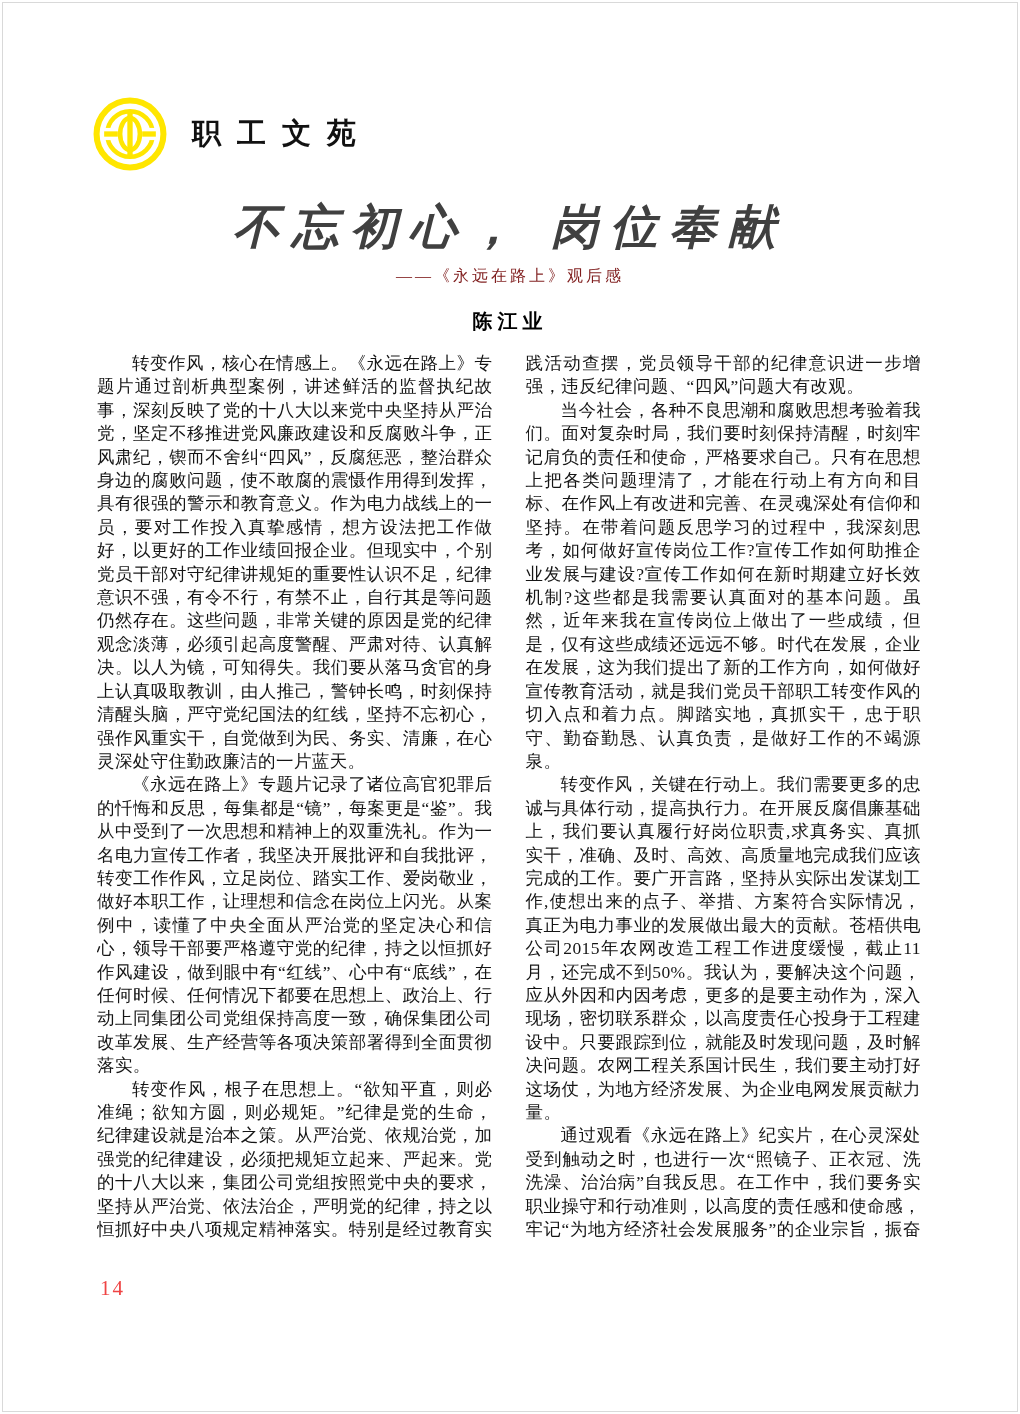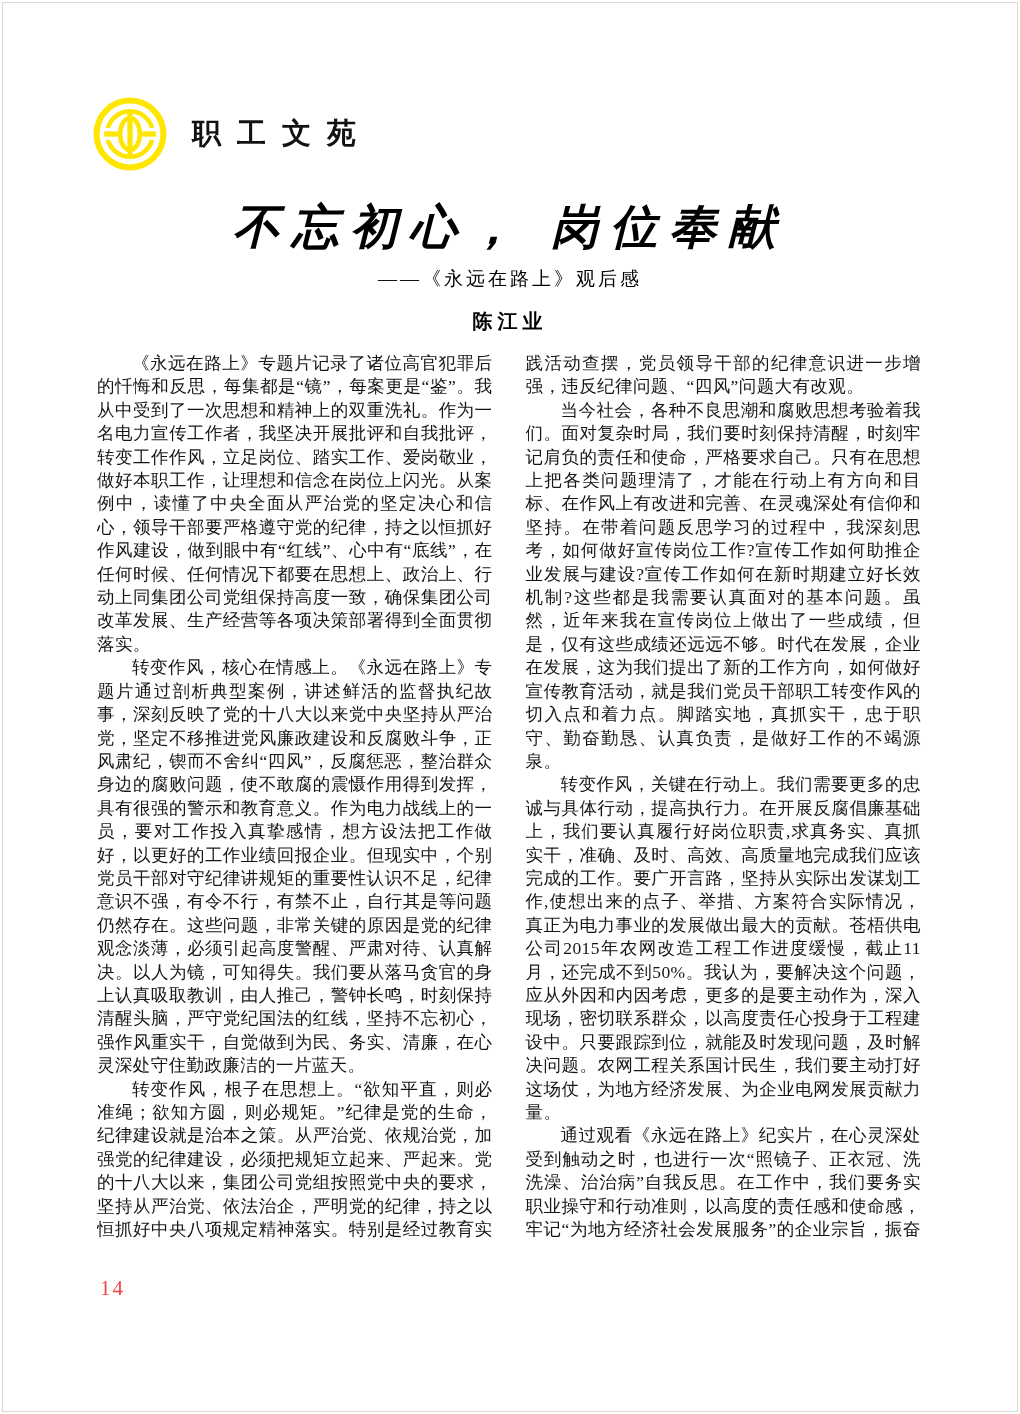--- a/index.html
+++ b/index.html
@@ -26,27 +26,27 @@
     letter-spacing: 16px;
     font-family: "Liberation Serif", serif;
     color: #111;
     white-space: nowrap;
   }
   .title {
     position: absolute; top: 196px; left: 0; width: 100%;
     text-align: center;
     font-size: 47px; font-weight: bold; font-style: italic;
     letter-spacing: 12px;
-    color: #000000;
+    color: #404040;
   }
   .subtitle {
     position: absolute; top: 266px; left: 0; width: 100%;
     text-align: center;
-    font-size: 19px; letter-spacing: 3px;
-    color: #000000;
+    font-size: 16px; letter-spacing: 3px;
+    color: #7f1d1d;
   }
   .author {
     position: absolute; top: 308px; left: 0; width: 100%;
     text-align: center;
     font-size: 20px; font-weight: bold; letter-spacing: 5px;
     color: #000000;
   }
   .article-body {
     position: absolute; top: 352px; left: 97px;
     width: 824px; height: 896px;
@@ -87,22 +87,22 @@
     </svg>
   </span>
   <span class="section-title">职工文苑</span>
 </div>
 
 <div class="title">不忘初心， 岗位奉献</div>
 <div class="subtitle">——《永远在路上》观后感</div>
 <div class="author">陈江业</div>
 
 <div class="article-body">
+  <p>转变作风，核心在情感上。《永远在路上》专题片通过剖析典型案例，讲述鲜活的监督执纪故事，深刻反映了党的十八大以来党中央坚持从严治党，坚定不移推进党风廉政建设和反腐败斗争，正风肃纪，锲而不舍纠“四风”，反腐惩恶，整治群众身边的腐败问题，使不敢腐的震慑作用得到发挥，具有很强的警示和教育意义。作为电力战线上的一员，要对工作投入真挚感情，想方设法把工作做好，以更好的工作业绩回报企业。但现实中，个别党员干部对守纪律讲规矩的重要性认识不足，纪律意识不强，有令不行，有禁不止，自行其是等问题仍然存在。这些问题，非常关键的原因是党的纪律观念淡薄，必须引起高度警醒、严肃对待、认真解决。以人为镜，可知得失。我们要从落马贪官的身上认真吸取教训，由人推己，警钟长鸣，时刻保持清醒头脑，严守党纪国法的红线，坚持不忘初心，强作风重实干，自觉做到为民、务实、清廉，在心灵深处守住勤政廉洁的一片蓝天。</p>
   <p>《永远在路上》专题片记录了诸位高官犯罪后的忏悔和反思，每集都是“镜”，每案更是“鉴”。我从中受到了一次思想和精神上的双重洗礼。作为一名电力宣传工作者，我坚决开展批评和自我批评，转变工作作风，立足岗位、踏实工作、爱岗敬业，做好本职工作，让理想和信念在岗位上闪光。从案例中，读懂了中央全面从严治党的坚定决心和信心，领导干部要严格遵守党的纪律，持之以恒抓好作风建设，做到眼中有“红线”、心中有“底线”，在任何时候、任何情况下都要在思想上、政治上、行动上同集团公司党组保持高度一致，确保集团公司改革发展、生产经营等各项决策部署得到全面贯彻落实。</p>
-  <p>转变作风，核心在情感上。《永远在路上》专题片通过剖析典型案例，讲述鲜活的监督执纪故事，深刻反映了党的十八大以来党中央坚持从严治党，坚定不移推进党风廉政建设和反腐败斗争，正风肃纪，锲而不舍纠“四风”，反腐惩恶，整治群众身边的腐败问题，使不敢腐的震慑作用得到发挥，具有很强的警示和教育意义。作为电力战线上的一员，要对工作投入真挚感情，想方设法把工作做好，以更好的工作业绩回报企业。但现实中，个别党员干部对守纪律讲规矩的重要性认识不足，纪律意识不强，有令不行，有禁不止，自行其是等问题仍然存在。这些问题，非常关键的原因是党的纪律观念淡薄，必须引起高度警醒、严肃对待、认真解决。以人为镜，可知得失。我们要从落马贪官的身上认真吸取教训，由人推己，警钟长鸣，时刻保持清醒头脑，严守党纪国法的红线，坚持不忘初心，强作风重实干，自觉做到为民、务实、清廉，在心灵深处守住勤政廉洁的一片蓝天。</p>
   <p>转变作风，根子在思想上。“欲知平直，则必准绳；欲知方圆，则必规矩。”纪律是党的生命，纪律建设就是治本之策。从严治党、依规治党，加强党的纪律建设，必须把规矩立起来、严起来。党的十八大以来，集团公司党组按照党中央的要求，坚持从严治党、依法治企，严明党的纪律，持之以恒抓好中央八项规定精神落实。特别是经过教育实践活动查摆，党员领导干部的纪律意识进一步增强，违反纪律问题、“四风”问题大有改观。</p>
   <p>当今社会，各种不良思潮和腐败思想考验着我们。面对复杂时局，我们要时刻保持清醒，时刻牢记肩负的责任和使命，严格要求自己。只有在思想上把各类问题理清了，才能在行动上有方向和目标、在作风上有改进和完善、在灵魂深处有信仰和坚持。在带着问题反思学习的过程中，我深刻思考，如何做好宣传岗位工作?宣传工作如何助推企业发展与建设?宣传工作如何在新时期建立好长效机制?这些都是我需要认真面对的基本问题。虽然，近年来我在宣传岗位上做出了一些成绩，但是，仅有这些成绩还远远不够。时代在发展，企业在发展，这为我们提出了新的工作方向，如何做好宣传教育活动，就是我们党员干部职工转变作风的切入点和着力点。脚踏实地，真抓实干，忠于职守、勤奋勤恳、认真负责，是做好工作的不竭源泉。</p>
   <p>转变作风，关键在行动上。我们需要更多的忠诚与具体行动，提高执行力。在开展反腐倡廉基础上，我们要认真履行好岗位职责,求真务实、真抓实干，准确、及时、高效、高质量地完成我们应该完成的工作。要广开言路，坚持从实际出发谋划工作,使想出来的点子、举措、方案符合实际情况，真正为电力事业的发展做出最大的贡献。苍梧供电公司2015年农网改造工程工作进度缓慢，截止11月，还完成不到50%。我认为，要解决这个问题，应从外因和内因考虑，更多的是要主动作为，深入现场，密切联系群众，以高度责任心投身于工程建设中。只要跟踪到位，就能及时发现问题，及时解决问题。农网工程关系国计民生，我们要主动打好这场仗，为地方经济发展、为企业电网发展贡献力量。</p>
   <p>通过观看《永远在路上》纪实片，在心灵深处受到触动之时，也进行一次“照镜子、正衣冠、洗洗澡、治治病”自我反思。在工作中，我们要务实职业操守和行动准则，以高度的责任感和使命感，牢记“为地方经济社会发展服务”的企业宗旨，振奋精神，求真务实，开拓进取，与时俱进，敢于担当，为集团公司改革发展营造风清气正、干事创业的良好氛围。</p>
 
 </div>
 
 <div class="page-number">14</div>
 
 </body></html>

